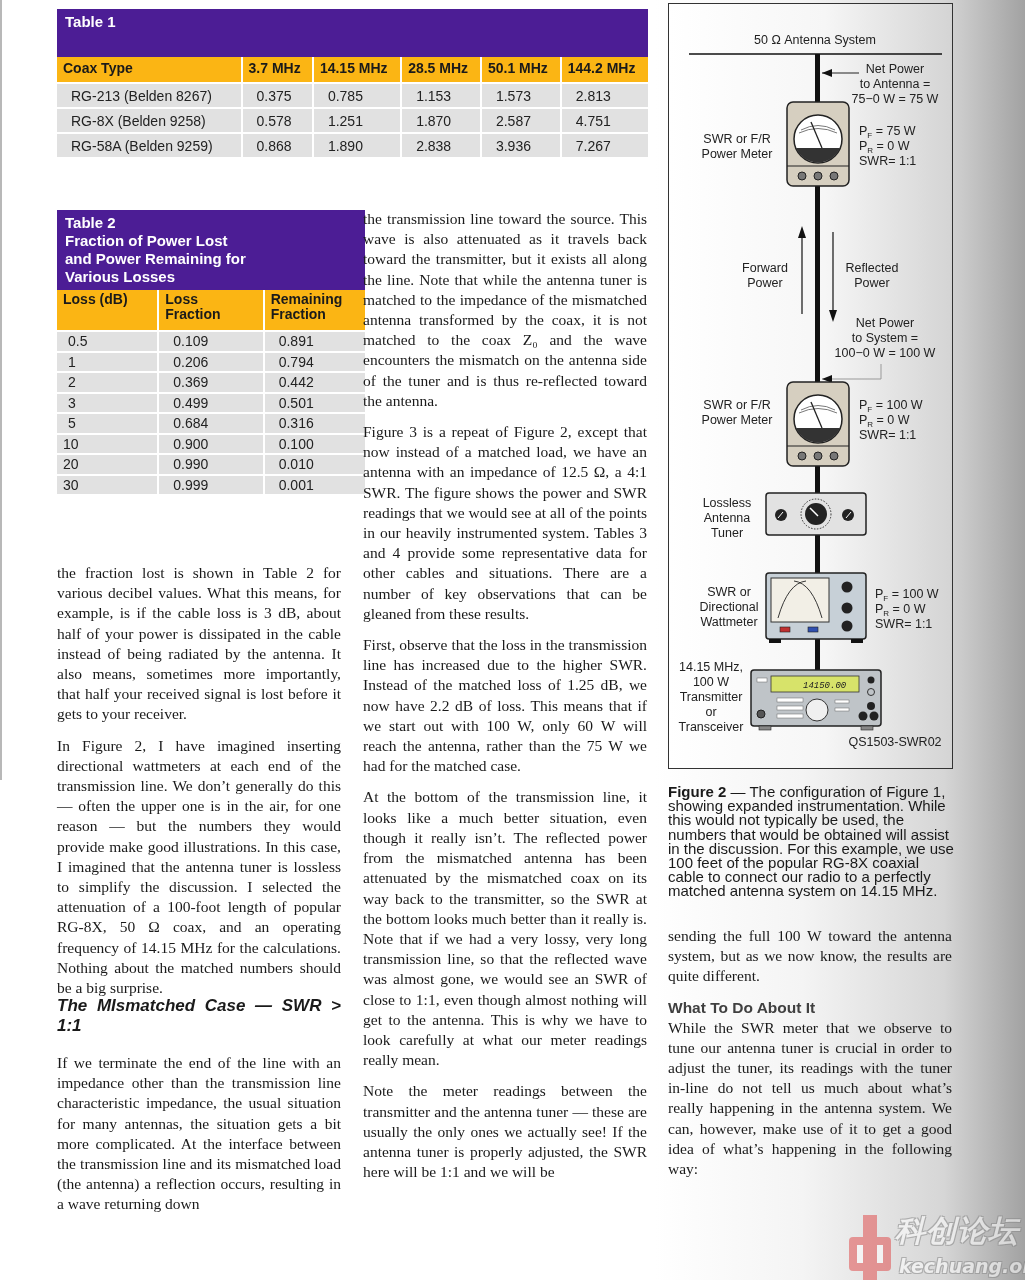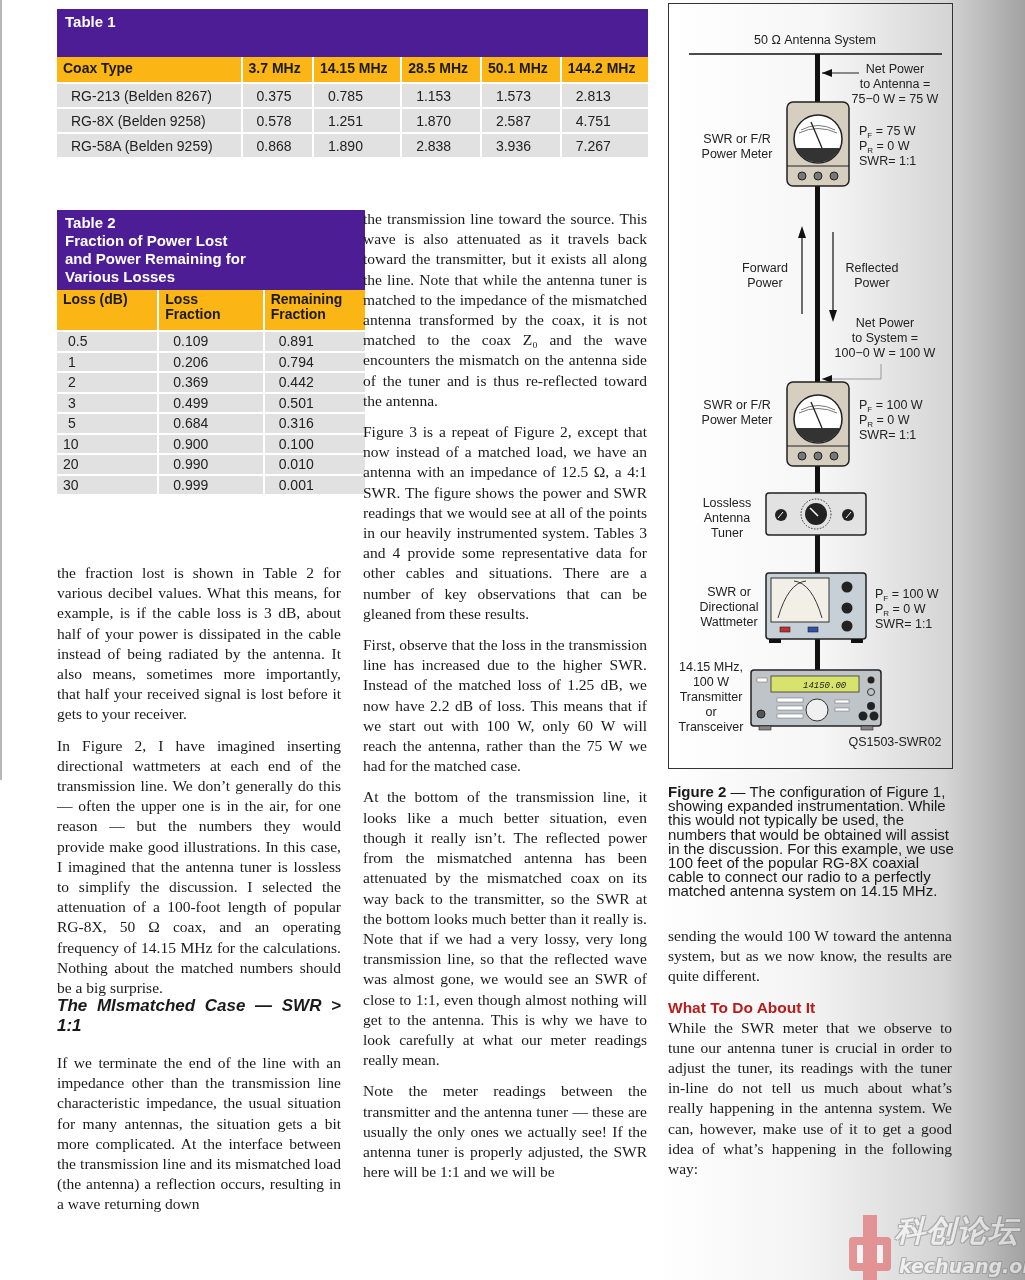--- a/index.html
+++ b/index.html
@@ -25,21 +25,21 @@
   #table2 td { height: 18.5px; line-height: 18px; }
 
   
   .col { position: absolute; font-size: 15.5px; line-height: 20.2px; text-align: justify; color: #1a1a1a; }
   .col p { margin-bottom: 11px; }
   #col1a { left: 57px; top: 551px; width: 284px; margin-top: 12px; }
   #col1b { left: 57px; top: 996px; width: 284px; }
   #col2 { left: 363px; top: 209px; width: 284px; }
   #col3 { left: 668px; top: 926px; width: 284px; }
   .subhead-italic { font-family: "Liberation Sans", sans-serif; font-weight: bold; font-style: italic; font-size: 17px; line-height: 20px; margin-bottom: 17px; }
-  .subhead-red { font-family: "Liberation Sans", sans-serif; font-weight: bold; color: #b91c1c; font-size: 15.5px; line-height: 20px; margin-top: 2px; }
+  .subhead-red { font-family: "Liberation Sans", sans-serif; font-weight: bold; color: #404040; font-size: 15.5px; line-height: 20px; margin-top: 2px; }
 
   
   #figure { position: absolute; left: 668px; top: 3px; width: 285px; height: 766px; border: 1.5px solid #333;
     background: linear-gradient(to right, #ffffff 0%, #f6f6f6 55%, #d4d4d4 100%); }
   #fig-svg { position: absolute; left: 0; top: 0; }
   .fig-label { font-family: "Liberation Sans", sans-serif; font-size: 12.5px; fill: #222; }
   #fig-caption { position: absolute; left: 668px; top: 785px; width: 288px; font-family: "Liberation Sans", sans-serif; font-size: 15px; line-height: 14.2px; color: #1a1a1a; }
   #fig-caption b { font-weight: bold; }
 
   
@@ -328,21 +328,21 @@
     <text class="fig-label" x="42" y="697" text-anchor="middle">Transmitter</text>
     <text class="fig-label" x="42" y="712" text-anchor="middle">or</text>
     <text class="fig-label" x="42" y="727" text-anchor="middle">Transceiver</text>
     <text class="fig-label" x="226" y="742" text-anchor="middle" font-size="11.5">QS1503-SWR02</text>
   </svg>
 </div>
 
 <div id="fig-caption"><b>Figure 2</b><span> — The configuration of Figure 1, showing expanded instrumentation. While this would not typically be used, the numbers that would be obtained will assist in the discussion. For this example, we use 100 feet of the popular RG-8X coaxial cable to connect our radio to a perfectly matched antenna system on 14.15 MHz.</span></div>
 
 <div class="col" id="col3">
-  <p>sending the would 100 W toward the antenna system, but as we now know, the results are quite different.</p>
+  <p>sending the full 100 W toward the antenna system, but as we now know, the results are quite different.</p>
   <div class="subhead-red">What To Do About It</div>
   <p>While the SWR meter that we observe to tune our antenna tuner is crucial in order to adjust the tuner, its readings with the tuner in-line do not tell us much about what’s really happening in the antenna system. We can, however, make use of it to get a good idea of what’s happening in the following way:</p>
 </div>
 
 <div id="watermark">
   <svg class="wm-logo" width="46" height="80">
     <rect x="16" y="0" width="14" height="80" fill="#e05050"></rect>
     <rect x="2" y="22" width="42" height="34" rx="4" fill="#e05050"></rect>
     <rect x="10" y="30" width="26" height="18" fill="#fff"></rect>
     <rect x="16" y="30" width="14" height="18" fill="#e05050"></rect>

